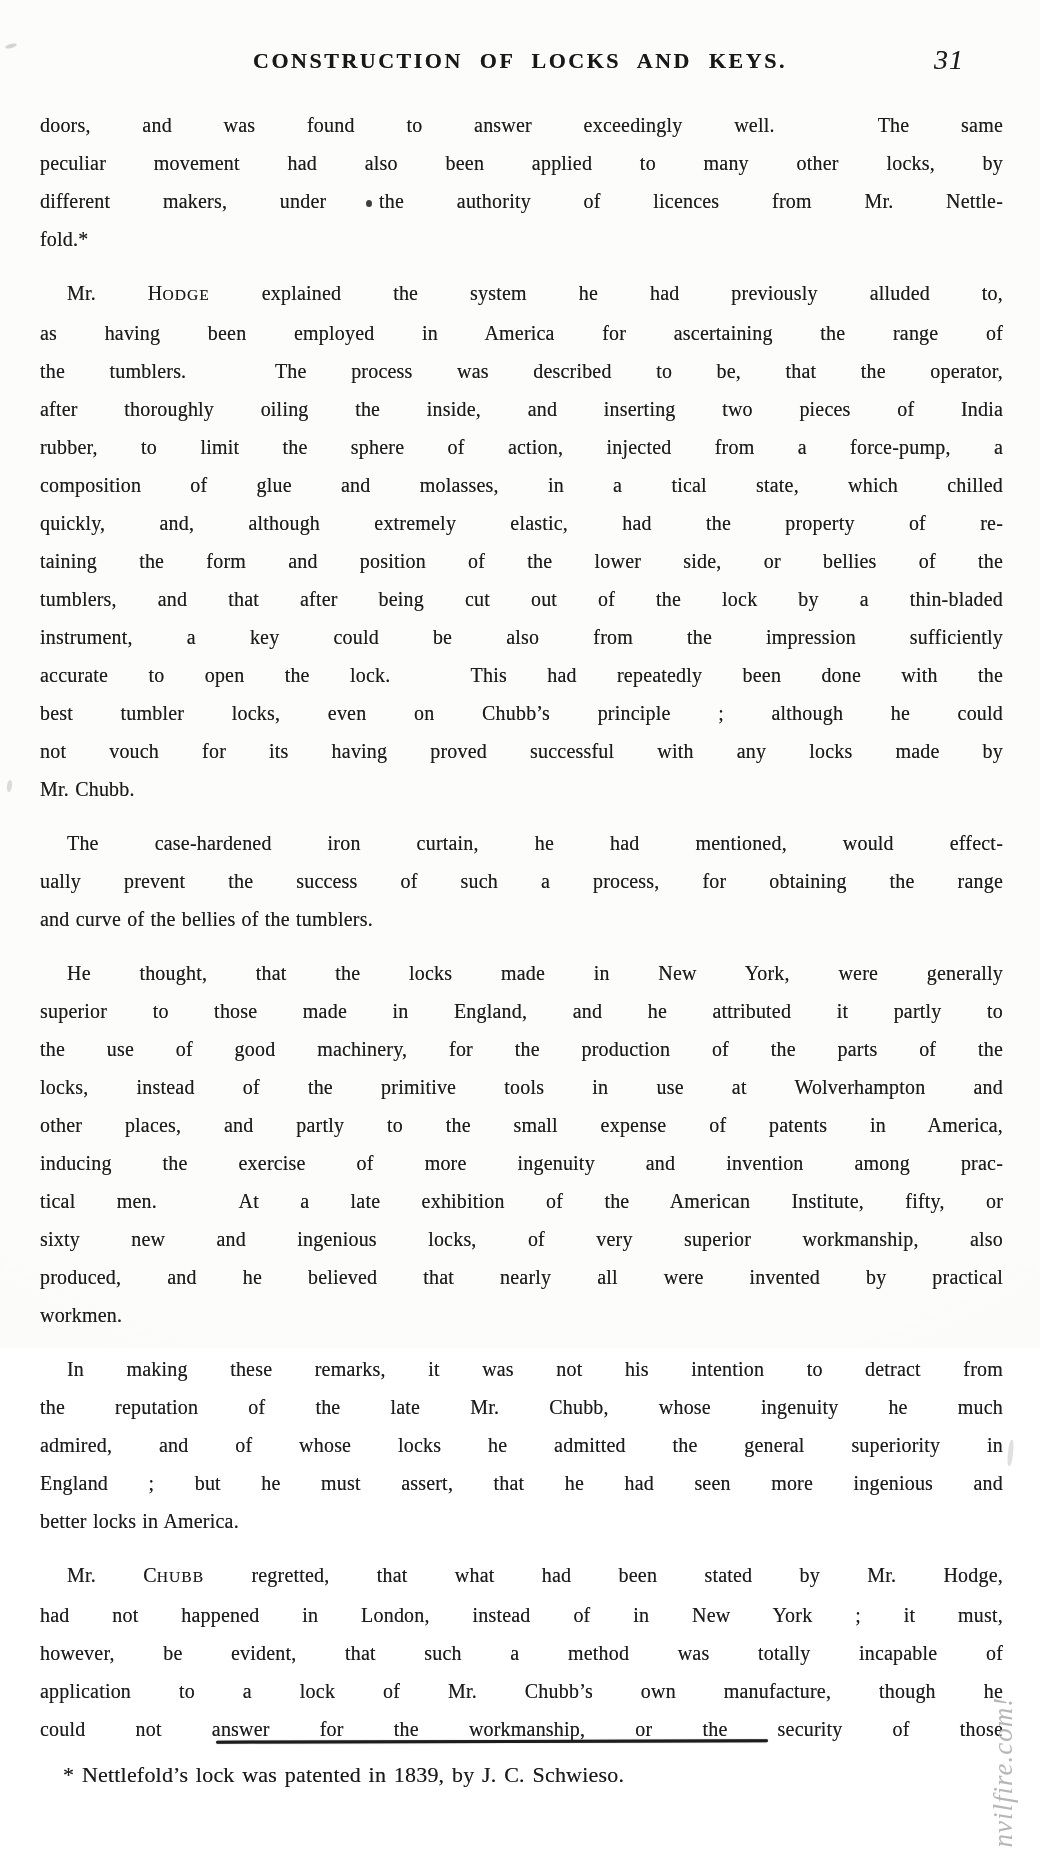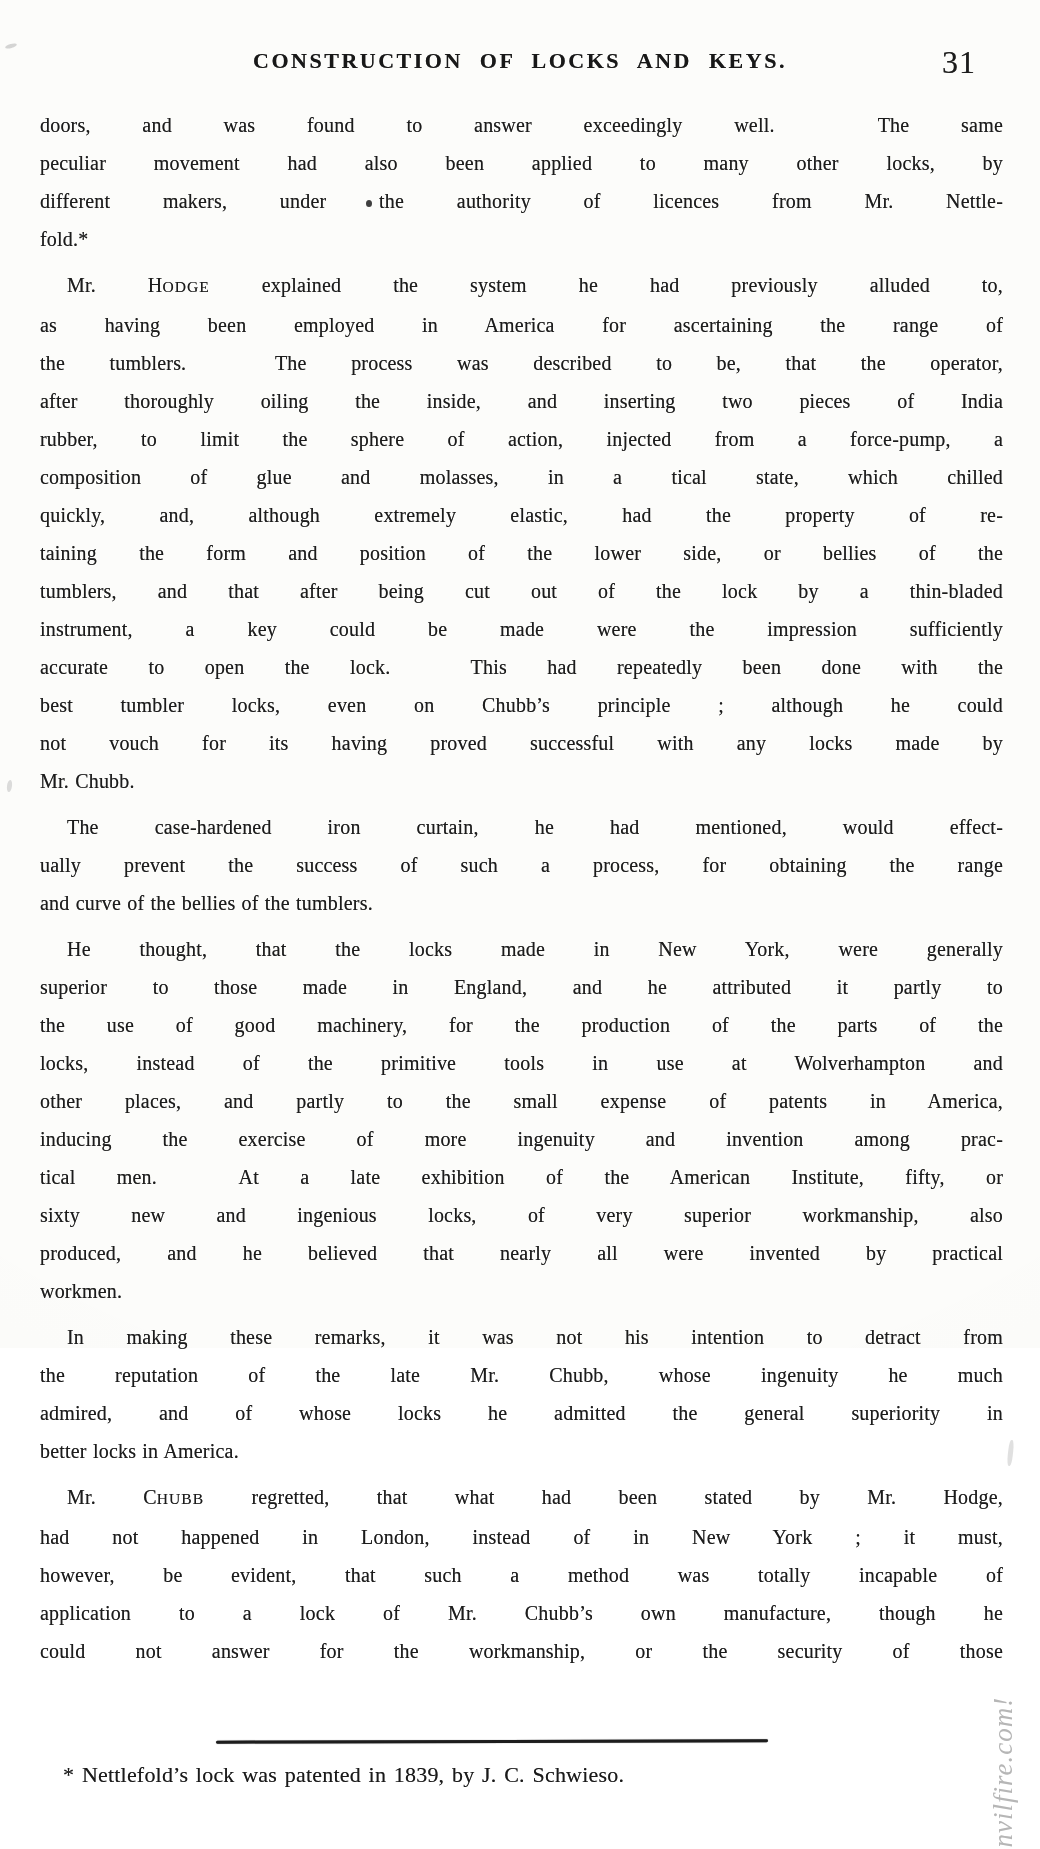--- a/index.html
+++ b/index.html
@@ -34,41 +34,42 @@
   .head-title {
     font-size: 22px;
     font-weight: bold;
     letter-spacing: 2.5px;
     word-spacing: 9px;
     color: #181818;
     text-shadow: 0 0 0.5px rgba(0,0,0,0.55);
   }
   .page-num {
     position: absolute;
-    right: 64px;
+    right: 76px;
     top: -4px;
-    font-size: 32px;
+    font-size: 28px;
     letter-spacing: 1px;
     font-weight: normal;
     text-shadow: 0 0 0.5px rgba(0,0,0,0.5);
+    font-style: italic;
   }
   
   .body-text {
     position: absolute;
     top: 106px;
     left: 40px;
     width: 963px;
     font-size: 20px;
     line-height: 38px;
     letter-spacing: 0.2px;
     word-spacing: 1px;
     text-shadow: 0 0 0.6px rgba(10,10,10,0.55);
   }
   .para + .para { margin-top: 8px; }
-  .para.indent .line:first-child { text-indent: 27px; }
+  .para.indent .line:first-child { text-indent: 27px; margin-top: 16px; }
   .line {
     text-align: justify;
     text-align-last: justify;
     text-justify: inter-word;
     white-space: normal;
   }
   .line.no-just { text-align-last: left; }
   .sc {
     font-size: 0.78em;
     letter-spacing: 1px;
@@ -160,21 +161,21 @@
       <div class="para indent">
         <div class="line"><span>Mr. H</span><span class="sc">ODGE</span><span> explained the system he had previously alluded to,</span></div>
         <div class="line"><span>as having been employed in America for ascertaining the range of</span></div>
         <div class="line"><span>the tumblers.&nbsp; The process was described to be, that the operator,</span></div>
         <div class="line"><span>after thoroughly oiling the inside, and inserting two pieces of India</span></div>
         <div class="line"><span>rubber, to limit the sphere of action, injected from a force-pump, a</span></div>
         <div class="line"><span>composition of glue and molasses, in a tical state, which chilled</span></div>
         <div class="line"><span>quickly, and, although extremely elastic, had the property of re-</span></div>
         <div class="line"><span>taining the form and position of the lower side, or bellies of the</span></div>
         <div class="line"><span>tumblers, and that after being cut out of the lock by a thin-bladed</span></div>
-        <div class="line"><span>instrument, a key could be made were the impression sufficiently</span></div>
+        <div class="line"><span>instrument, a key could be also from the impression sufficiently</span></div>
         <div class="line"><span>accurate to open the lock.&nbsp; This had repeatedly been done with the</span></div>
         <div class="line"><span>best tumbler locks, even on Chubb’s principle ; although he could</span></div>
         <div class="line"><span>not vouch for its having proved successful with any locks made by</span></div>
         <div class="line no-just"><span>Mr. Chubb.</span></div>
       </div>
       <div class="para indent">
         <div class="line"><span>The case-hardened iron curtain, he had mentioned, would effect-</span></div>
         <div class="line"><span>ually prevent the success of such a process, for obtaining the range</span></div>
         <div class="line no-just"><span>and curve of the bellies of the tumblers.</span></div>
       </div>
@@ -187,20 +188,21 @@
         <div class="line"><span>inducing the exercise of more ingenuity and invention among prac-</span></div>
         <div class="line"><span>tical men.&nbsp; At a late exhibition of the American Institute, fifty, or</span></div>
         <div class="line"><span>sixty new and ingenious locks, of very superior workmanship, also</span></div>
         <div class="line"><span>produced, and he believed that nearly all were invented by practical</span></div>
         <div class="line no-just"><span>workmen.</span></div>
       </div>
       <div class="para indent">
         <div class="line"><span>In making these remarks, it was not his intention to detract from</span></div>
         <div class="line"><span>the reputation of the late Mr. Chubb, whose ingenuity he much</span></div>
         <div class="line"><span>admired, and of whose locks he admitted the general superiority in</span></div>
+        <div class="line"><span>England ; but he must assert, that he had seen more ingenious and</span></div>
         <div class="line no-just"><span>better locks in America.</span></div>
       </div>
       <div class="para indent">
         <div class="line"><span>Mr. C</span><span class="sc">HUBB</span><span> regretted, that what had been stated by Mr. Hodge,</span></div>
         <div class="line"><span>had not happened in London, instead of in New York ; it must,</span></div>
         <div class="line"><span>however, be evident, that such a method was totally incapable of</span></div>
         <div class="line"><span>application to a lock of Mr. Chubb’s own manufacture, though he</span></div>
         <div class="line"><span>could not answer for the workmanship, or the security of those</span></div>
       </div>
     </div>

